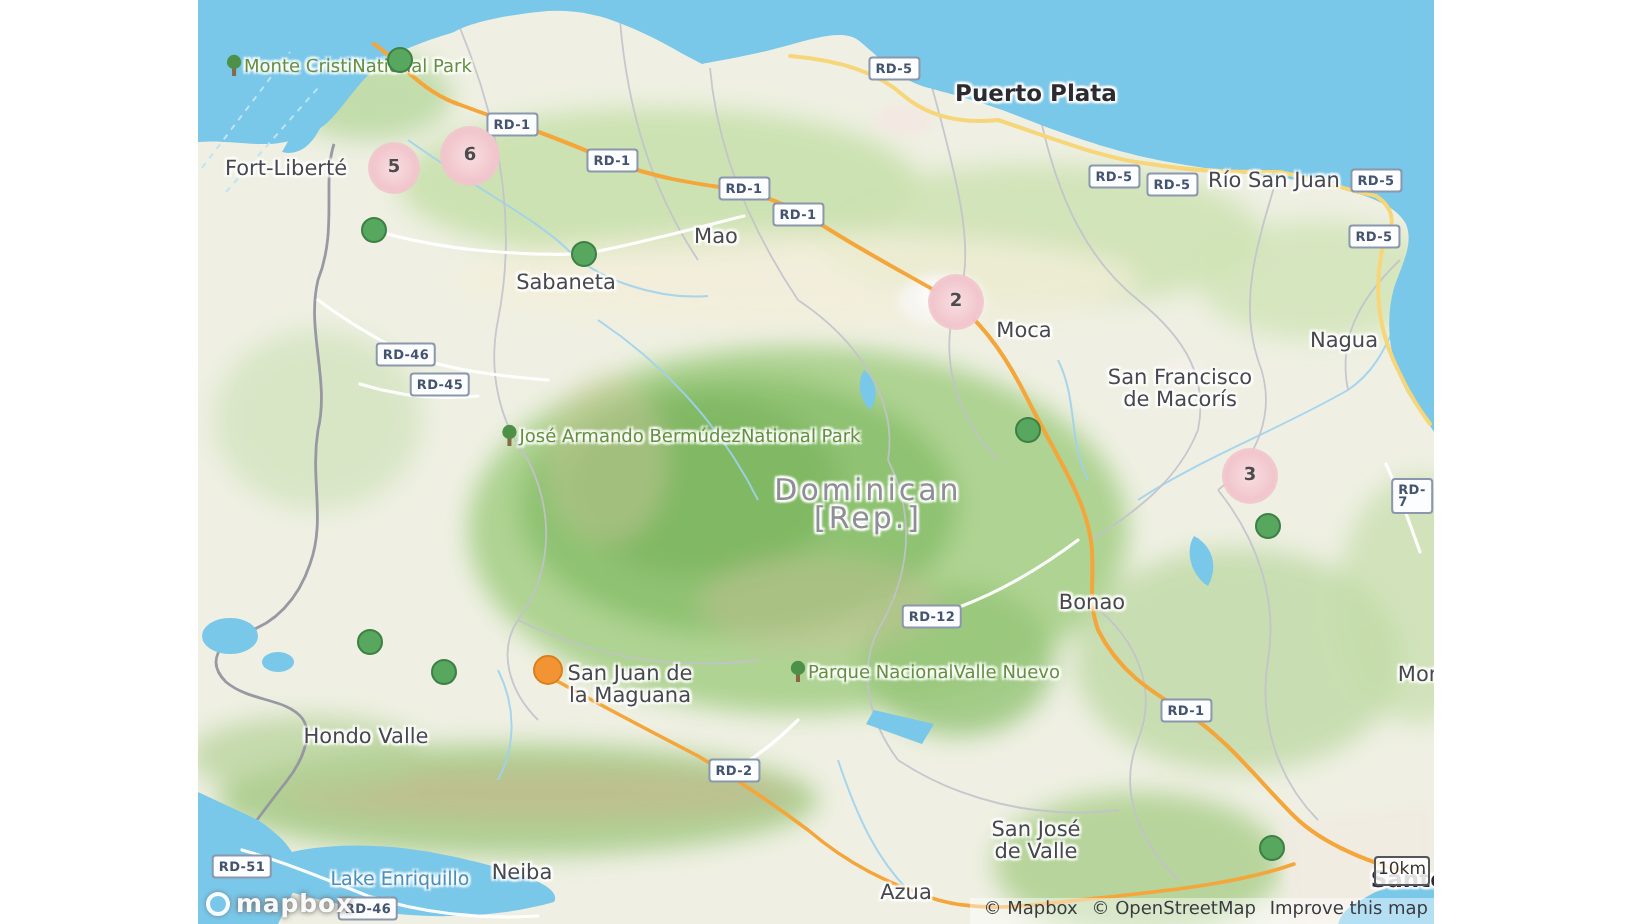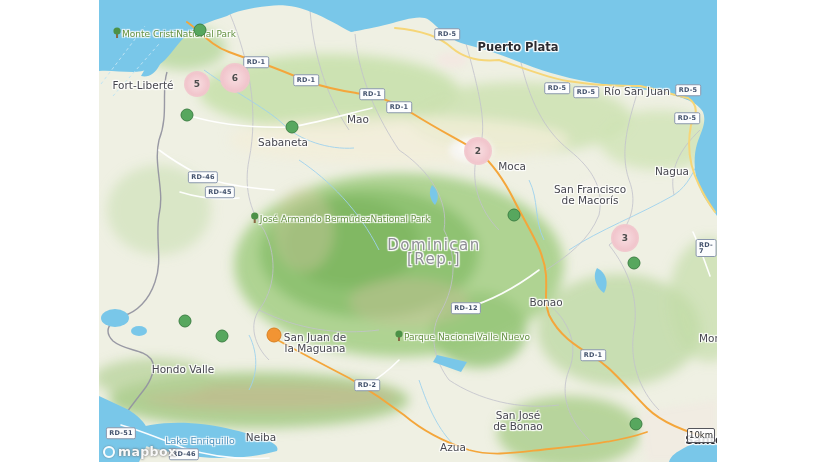--- a/index.html
+++ b/index.html
@@ -224,21 +224,21 @@
           <div>Hondo Valle</div>
         </div>
         <div class="map-label town" style="left: 162px; top: 437px;">
           <div>Neiba</div>
         </div>
         <div class="map-label town" style="left: 354px; top: 447px;">
           <div>Azua</div>
         </div>
         <div class="map-label town" style="left: 419px; top: 421px;">
           <div>San José</div>
-          <div>de Bonao</div>
+          <div>de Valle</div>
         </div>
         <div class="map-label town" style="left: 611px; top: 338px;">
           <div>Mon</div>
         </div>
         <div class="map-label city" style="left: 374px; top: 47px;">
           <div>Puerto Plata</div>
         </div>
         <div class="map-label city" style="left: 591px; top: 440px;">
           <div>Santo Domingo</div>
         </div>
@@ -304,19 +304,24 @@
         <div class="cluster" style="left: 379px; top: 151px; width: 28px; height: 28px;">
           <span>2</span>
         </div>
         <div class="cluster" style="left: 526px; top: 238px; width: 28px; height: 28px;">
           <span>3</span>
         </div>
       </div>
 
     <div class="scale-ctl">10km</div>
 
+    <div class="attrib">
+      <a>© Mapbox</a>
+      <a>© OpenStreetMap</a>
+      <a>Improve this map</a>
+    </div>
 
     <div class="logo">
       <span class="logo-circle"></span>
       <span>mapbox</span>
     </div>
   </div>
 </div>
 
 </body></html>

